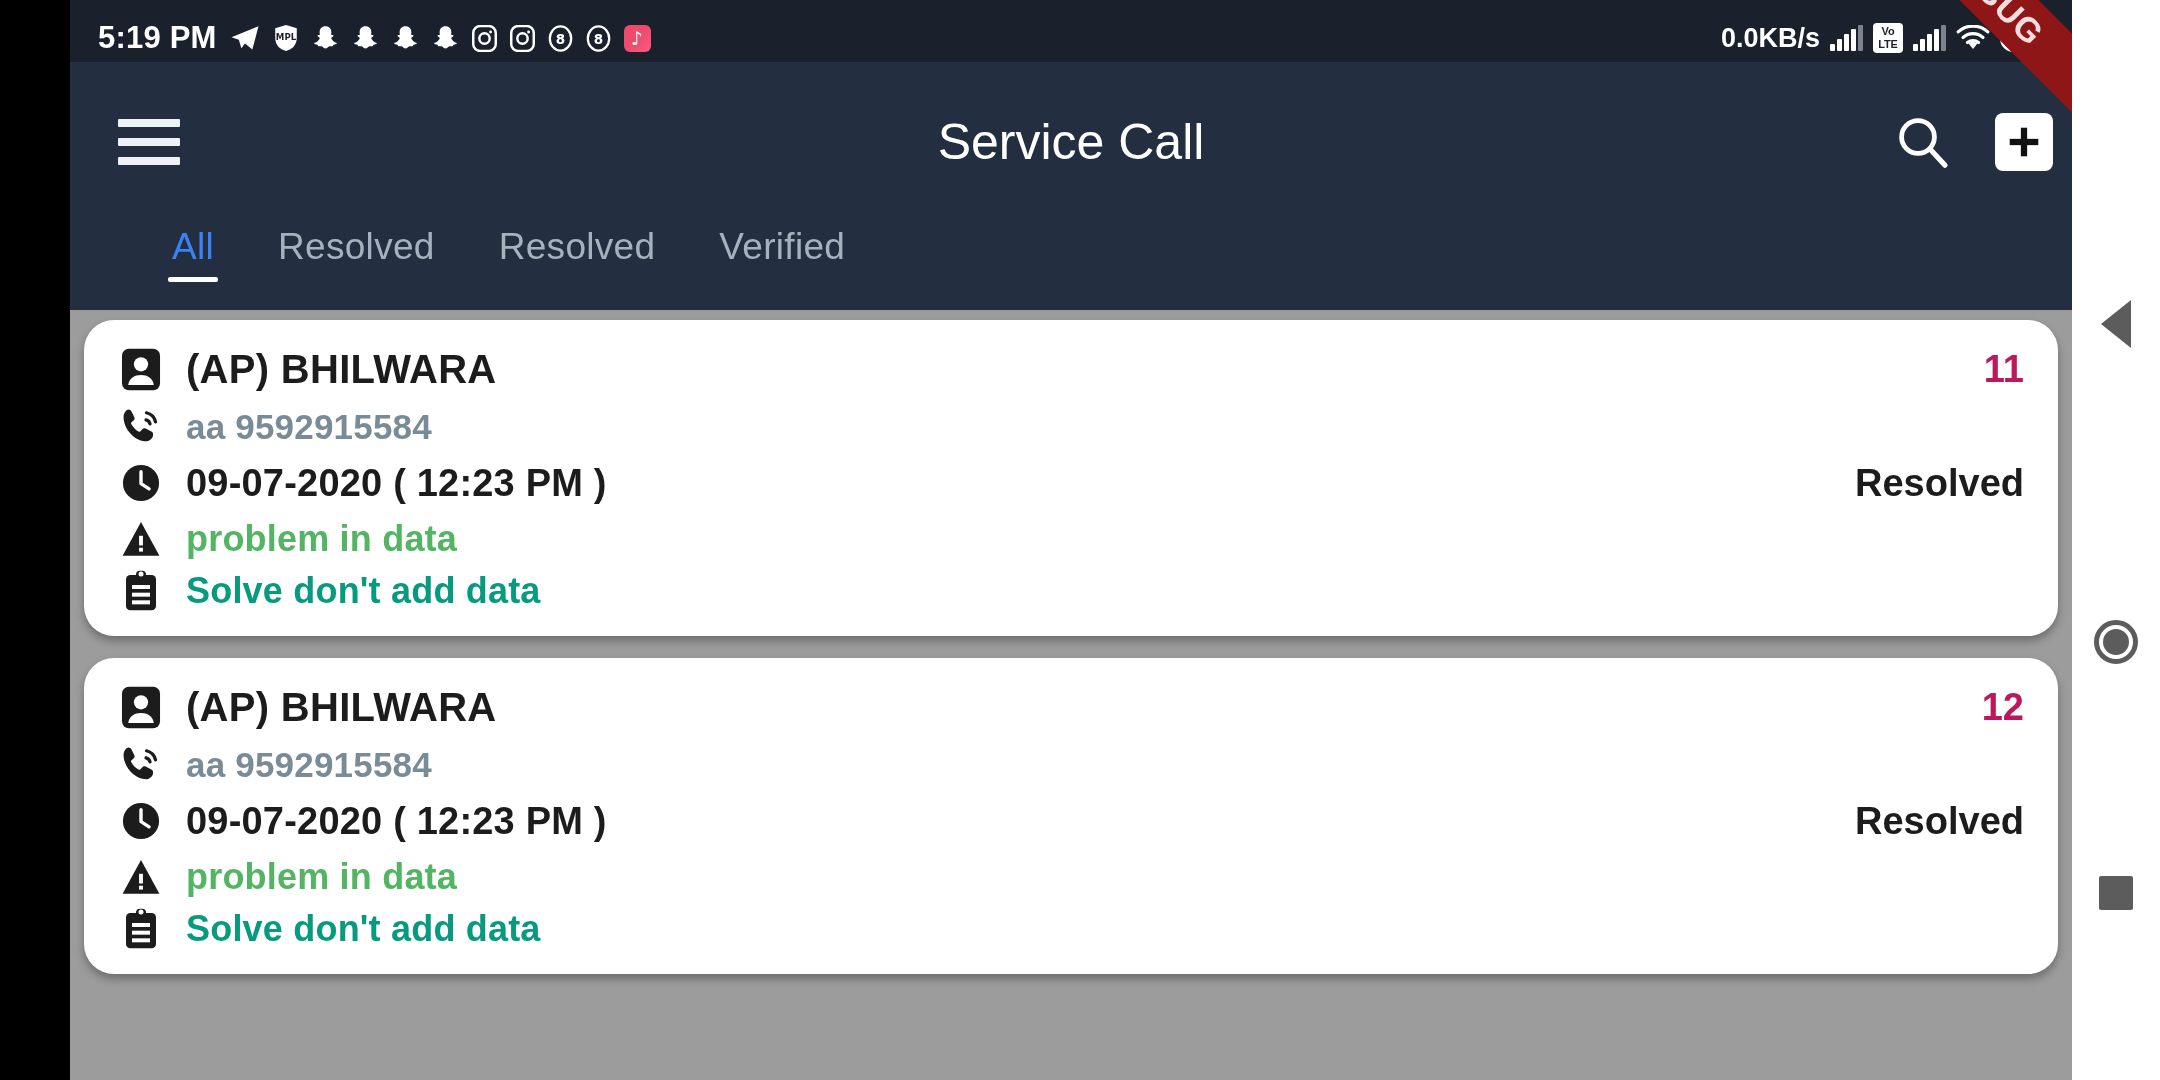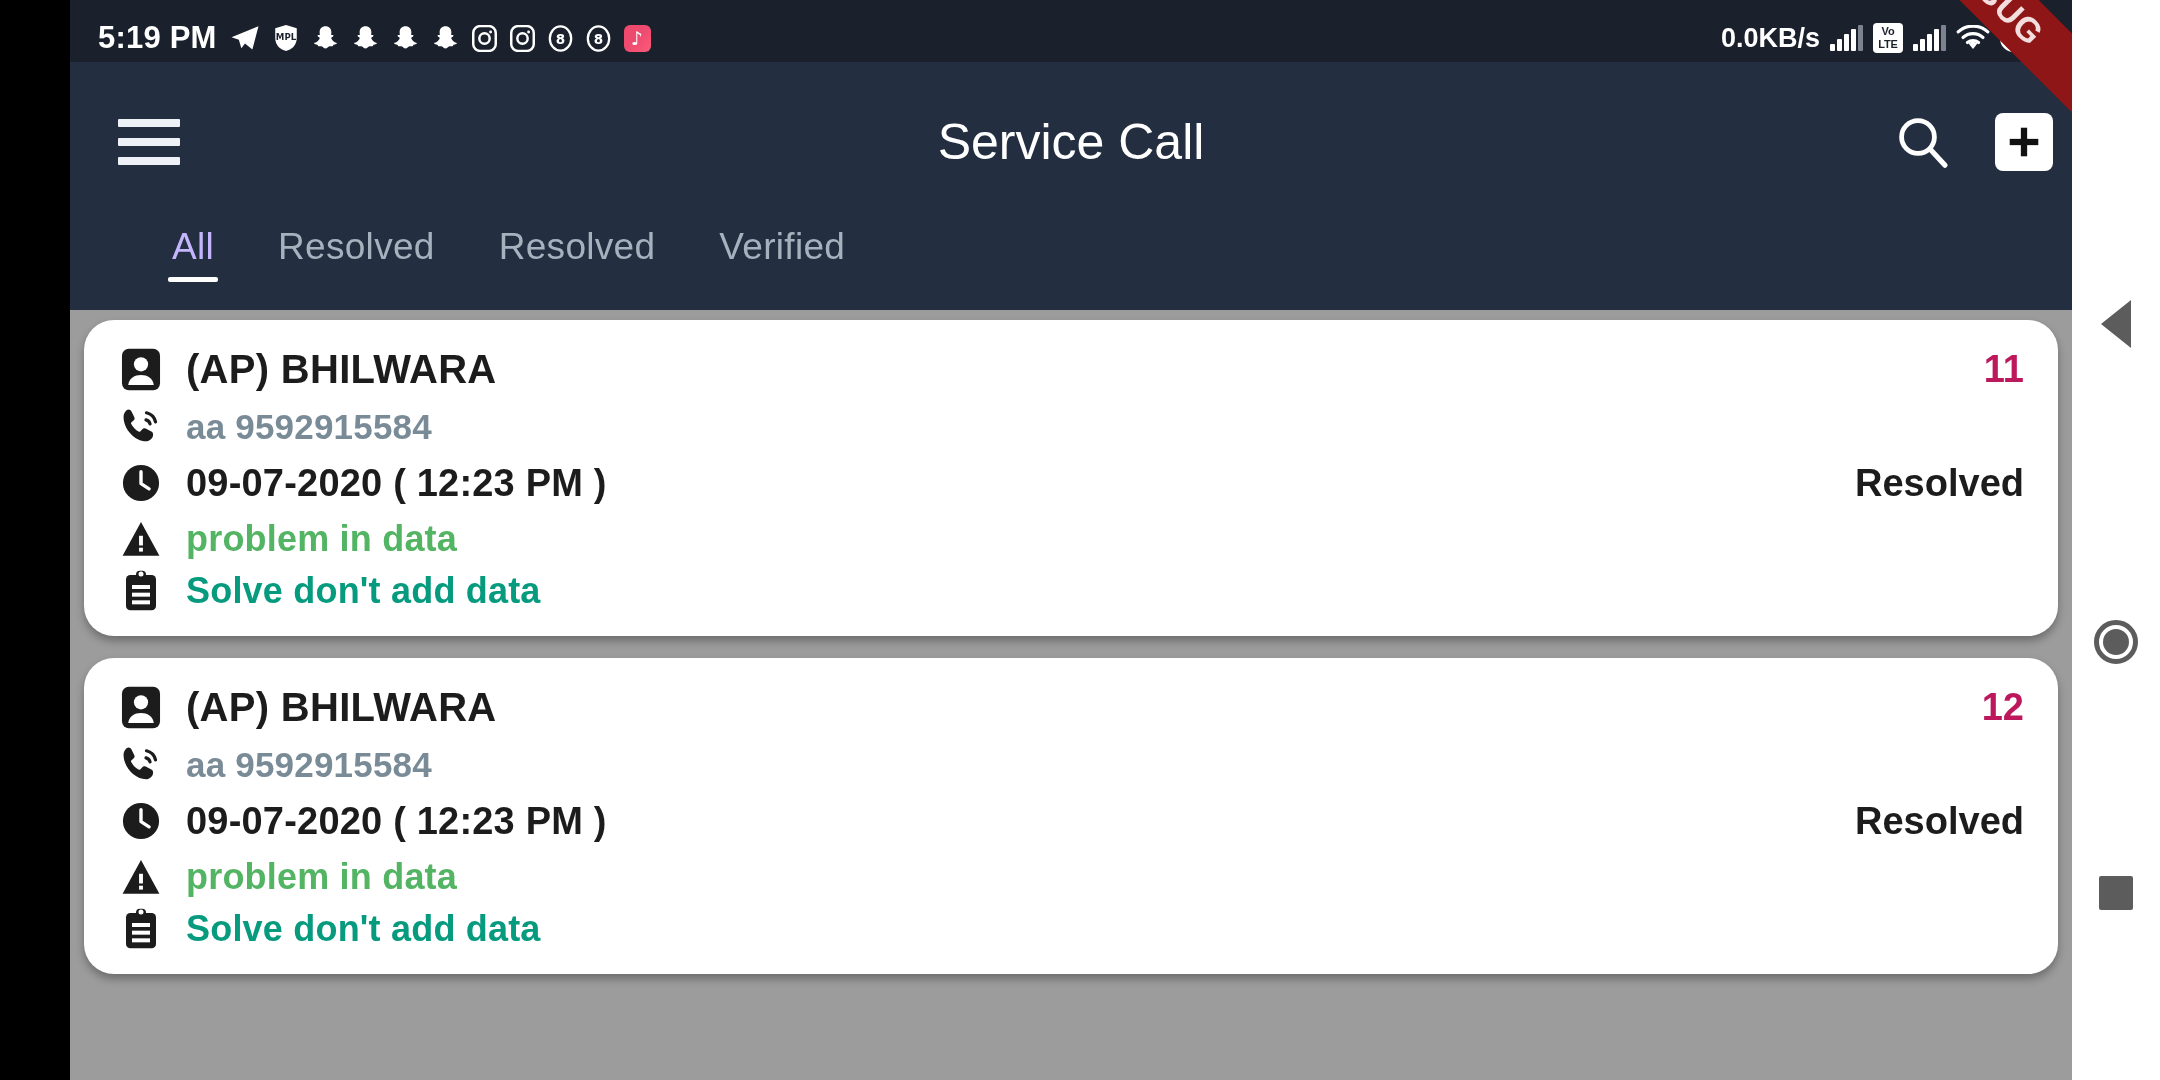--- a/index.html
+++ b/index.html
@@ -127,21 +127,21 @@
     display: flex; align-items: flex-start;
     padding-left: 70px;
   }
   .tab {
     position: relative;
     font-size: 37px; color: #a7b1be;
     padding: 4px 32px 0 32px;
     white-space: nowrap; cursor: pointer;
     letter-spacing: .3px;
   }
-  .tab.active { color: #c4b5fd; }
+  .tab.active { color: #3b82f6; }
   .tab.active .tab-underline {
     position: absolute; left: 28px; right: 28px; bottom: -14px;
     height: 5px; background: #ffffff; border-radius: 2px;
   }
   .tab-underline { display: none; }
   .tab.active .tab-underline { display: block; }
 
   
   .list {
     position: absolute; left: 0; top: 310px;

